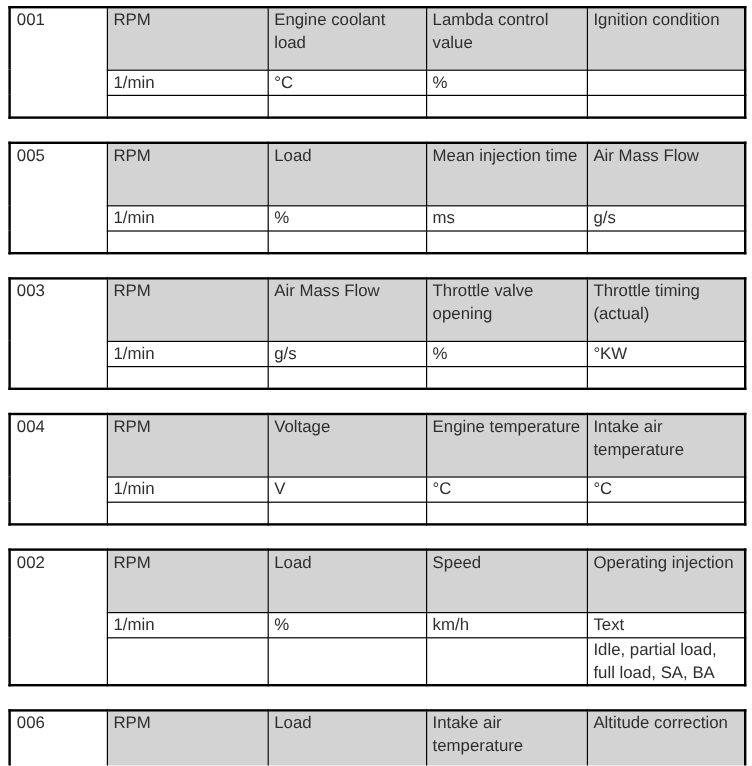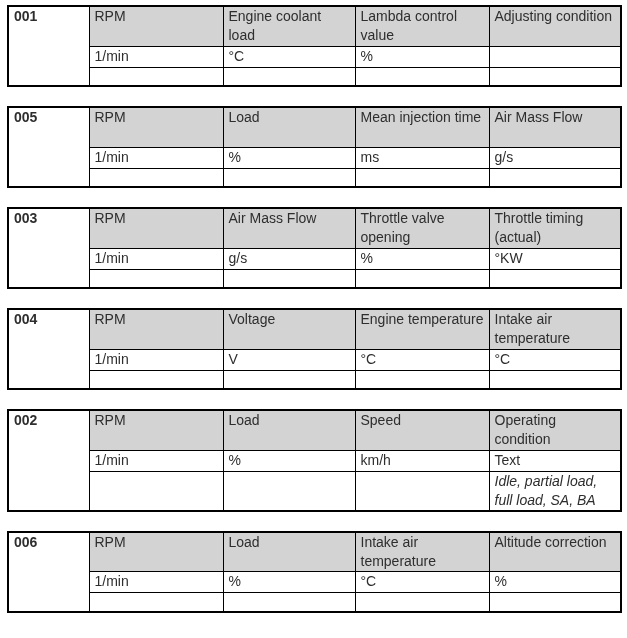--- a/index.html
+++ b/index.html
@@ -35,52 +35,52 @@
     vertical-align: top;
     padding: 0 5px;
     overflow: hidden;
   }
   col.c0 { width: 81px; }
   col.c1 { width: 134px; }
   col.c2 { width: 132px; }
   col.c3 { width: 134px; }
   col.c4 { width: 132px; }
   td.id {
-    font-weight: bold;
+    font-weight: normal;
     background: #ffffff;
     padding: 2px 5px 0 8px;
   }
   td.hdr {
     background: var(--header-bg);
-    height: 40px;
+    height: 52px;
     padding-top: 1px;
   }
   td.unit { height: 21px; }
-  td.blank { height: 19px; font-style: italic; }
+  td.blank { height: 19px; }
 </style>
 </head>
 <body>
 
 <div class="page">
 
   <table class="block">
     <colgroup>
         <col class="c0">
         <col class="c1">
         <col class="c2">
         <col class="c3">
         <col class="c4">
       </colgroup>
     <tbody>
         <tr>
       <td class="id" rowspan="3">001</td>
       <td class="hdr">RPM</td>
       <td class="hdr">Engine coolant load</td>
       <td class="hdr">Lambda control value</td>
-      <td class="hdr">Adjusting condition</td>
+      <td class="hdr">Ignition condition</td>
     </tr>
     <tr>
       <td class="unit">1/min</td>
       <td class="unit">°C</td>
       <td class="unit">%</td>
       <td class="unit"></td>
     </tr>
     <tr>
       <td class="blank"></td>
       <td class="blank"></td>
@@ -190,21 +190,21 @@
         <col class="c2">
         <col class="c3">
         <col class="c4">
       </colgroup>
     <tbody>
         <tr>
       <td class="id" rowspan="3">002</td>
       <td class="hdr">RPM</td>
       <td class="hdr">Load</td>
       <td class="hdr">Speed</td>
-      <td class="hdr">Operating condition</td>
+      <td class="hdr">Operating injection</td>
     </tr>
     <tr>
       <td class="unit">1/min</td>
       <td class="unit">%</td>
       <td class="unit">km/h</td>
       <td class="unit">Text</td>
     </tr>
     <tr>
       <td class="blank"></td>
       <td class="blank"></td>

